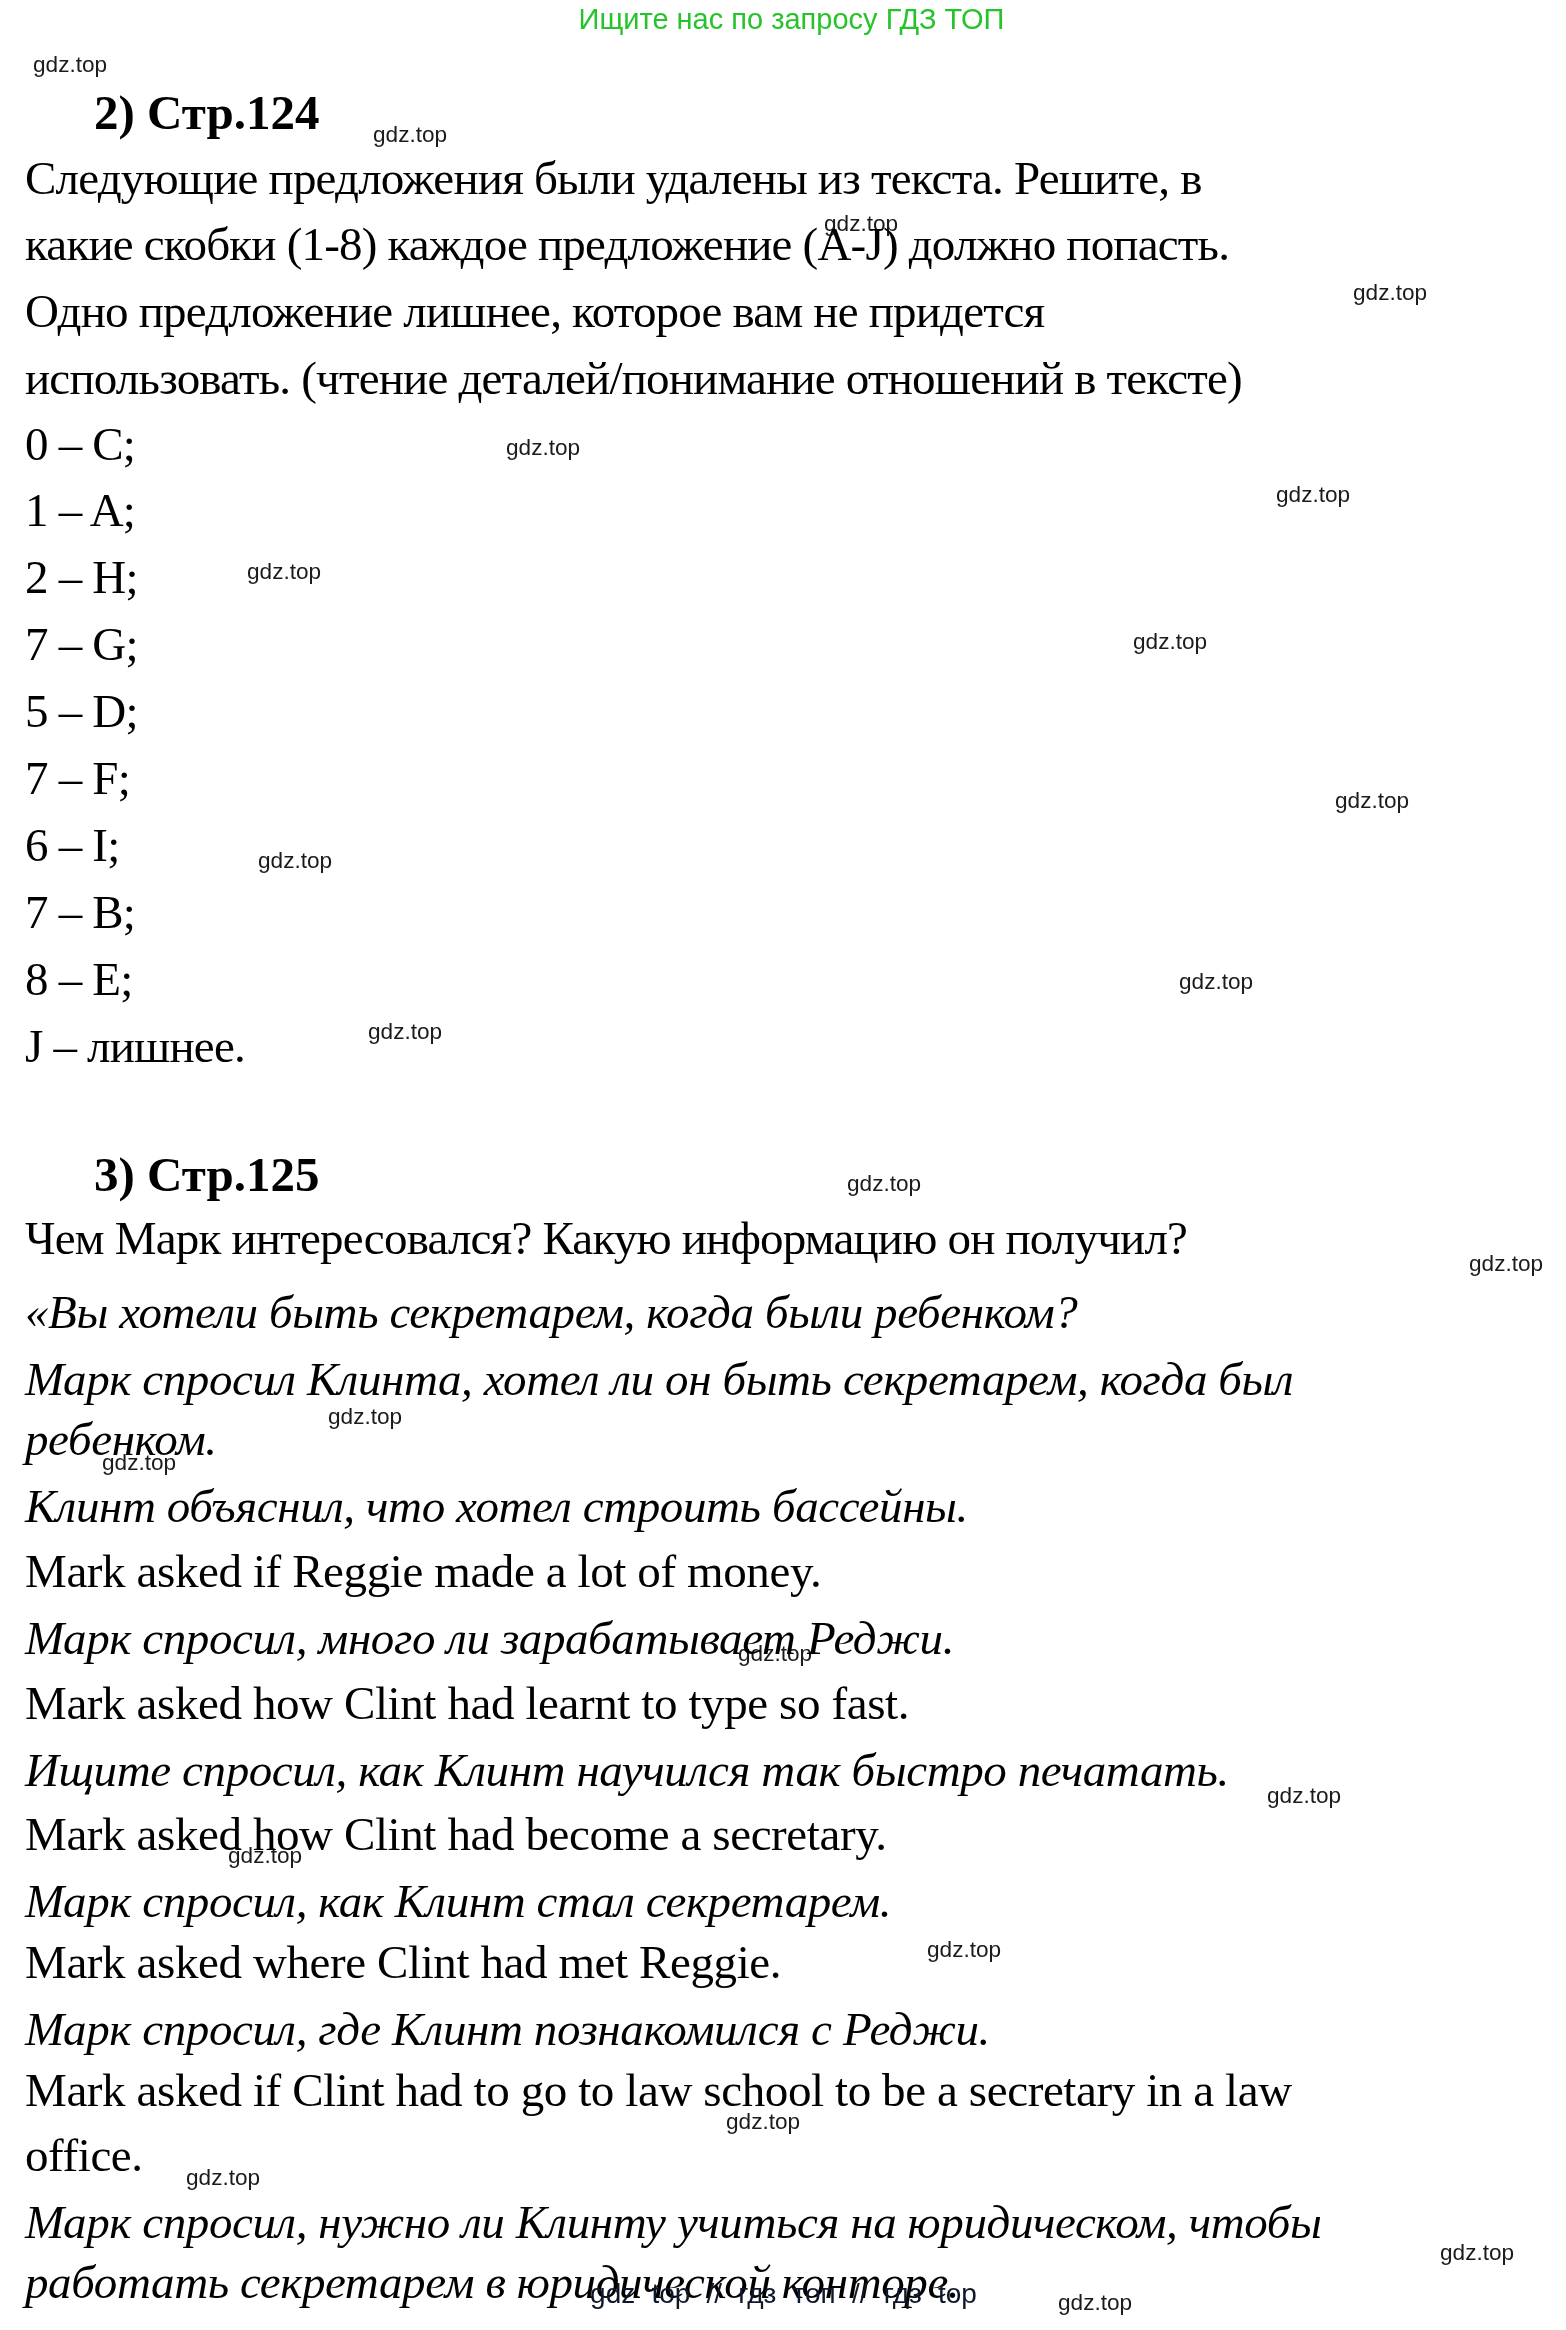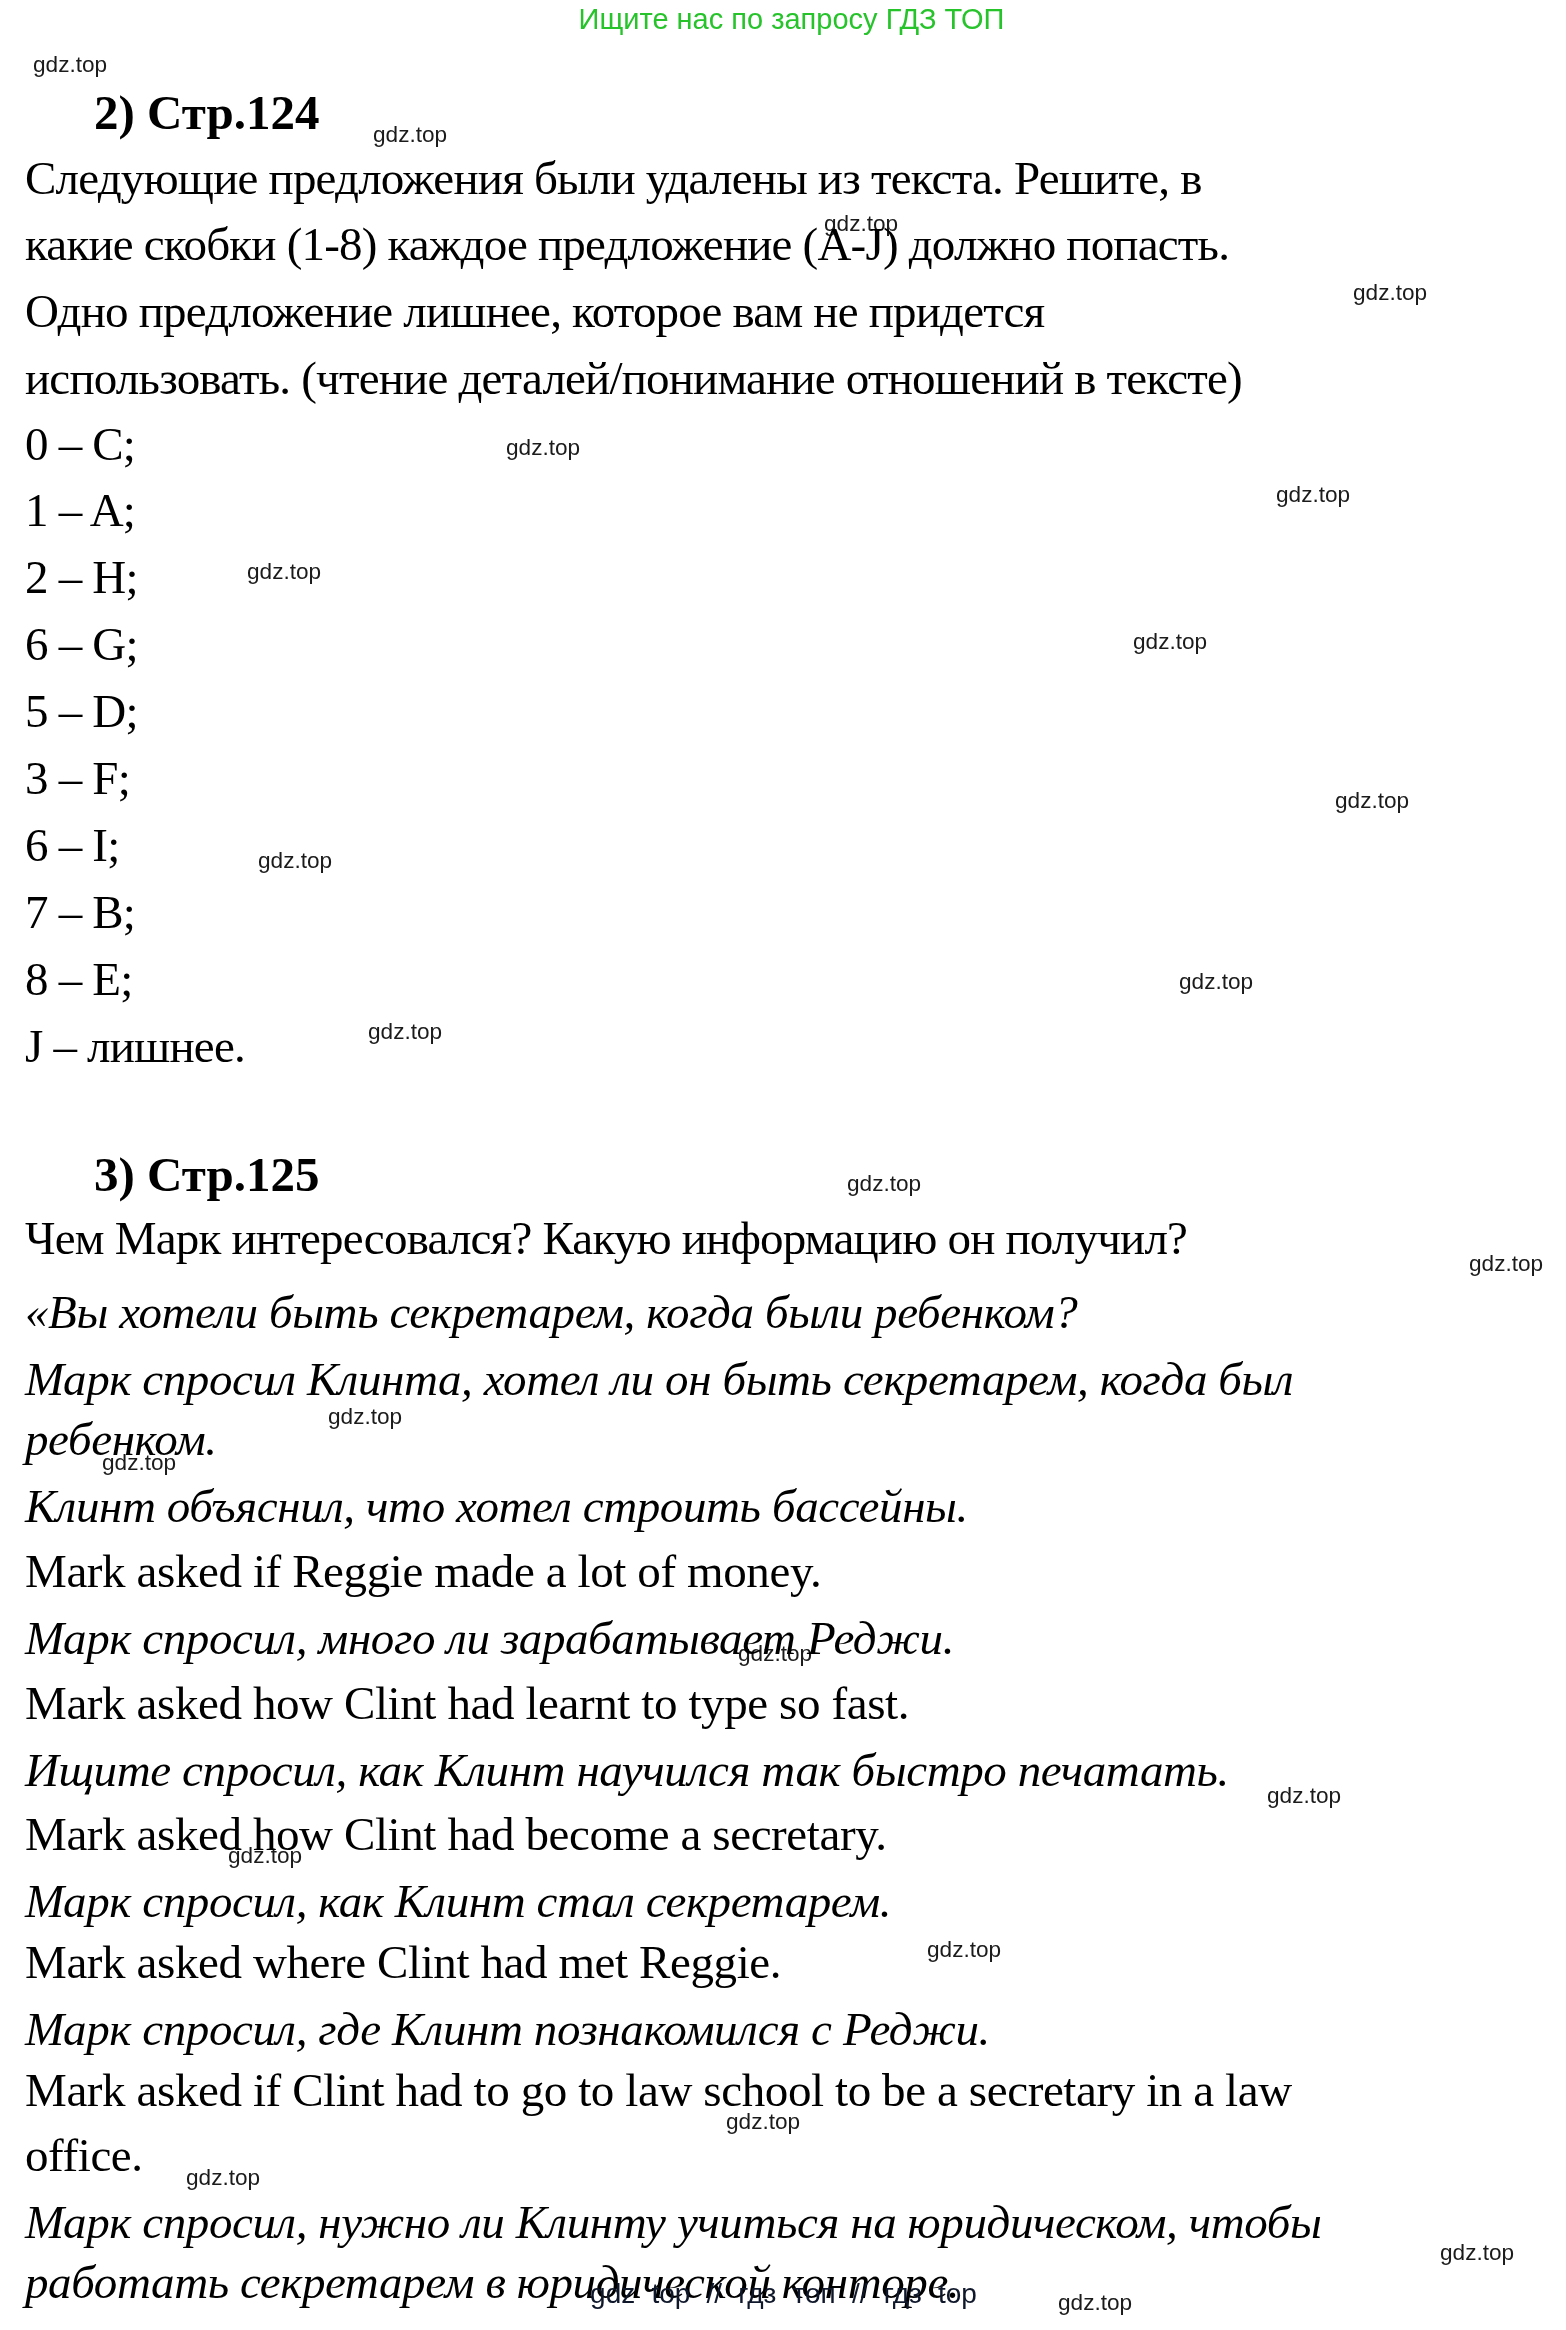--- a/index.html
+++ b/index.html
@@ -57,23 +57,23 @@
 <div class="abs heading" style="left:94px;top:84px">2) Стр.124</div>
 
 <div class="abs txt b" style="top:151px">Следующие предложения были удалены из текста. Решите, в</div>
 <div class="abs txt b" style="top:217px">какие скобки (1-8) каждое предложение (A-J) должно попасть.</div>
 <div class="abs txt b" style="top:284px">Одно предложение лишнее, которое вам не придется</div>
 <div class="abs txt b" style="top:351px">использовать. (чтение деталей/понимание отношений в тексте)</div>
 
 <div class="abs txt b" style="top:417px">0 – C;</div>
 <div class="abs txt b" style="top:483px">1 – A;</div>
 <div class="abs txt b" style="top:550px">2 – H;</div>
-<div class="abs txt b" style="top:617px">6 – G;</div>
+<div class="abs txt b" style="top:617px">7 – G;</div>
 <div class="abs txt b" style="top:684px">5 – D;</div>
-<div class="abs txt b" style="top:751px">3 – F;</div>
+<div class="abs txt b" style="top:751px">7 – F;</div>
 <div class="abs txt b" style="top:818px">6 – I;</div>
 <div class="abs txt b" style="top:885px">7 – B;</div>
 <div class="abs txt b" style="top:952px">8 – E;</div>
 <div class="abs txt b" style="top:1019px">J – лишнее.</div>
 
 <div class="abs heading" style="left:94px;top:1146px">3) Стр.125</div>
 <div class="abs txt b" style="top:1211px">Чем Марк интересовался? Какую информацию он получил?</div>
 
 <div class="abs txt it" style="top:1285px">«Вы хотели быть секретарем, когда были ребенком?</div>
 <div class="abs txt it" style="top:1352px">Марк спросил Клинта, хотел ли он быть секретарем, когда был</div>

